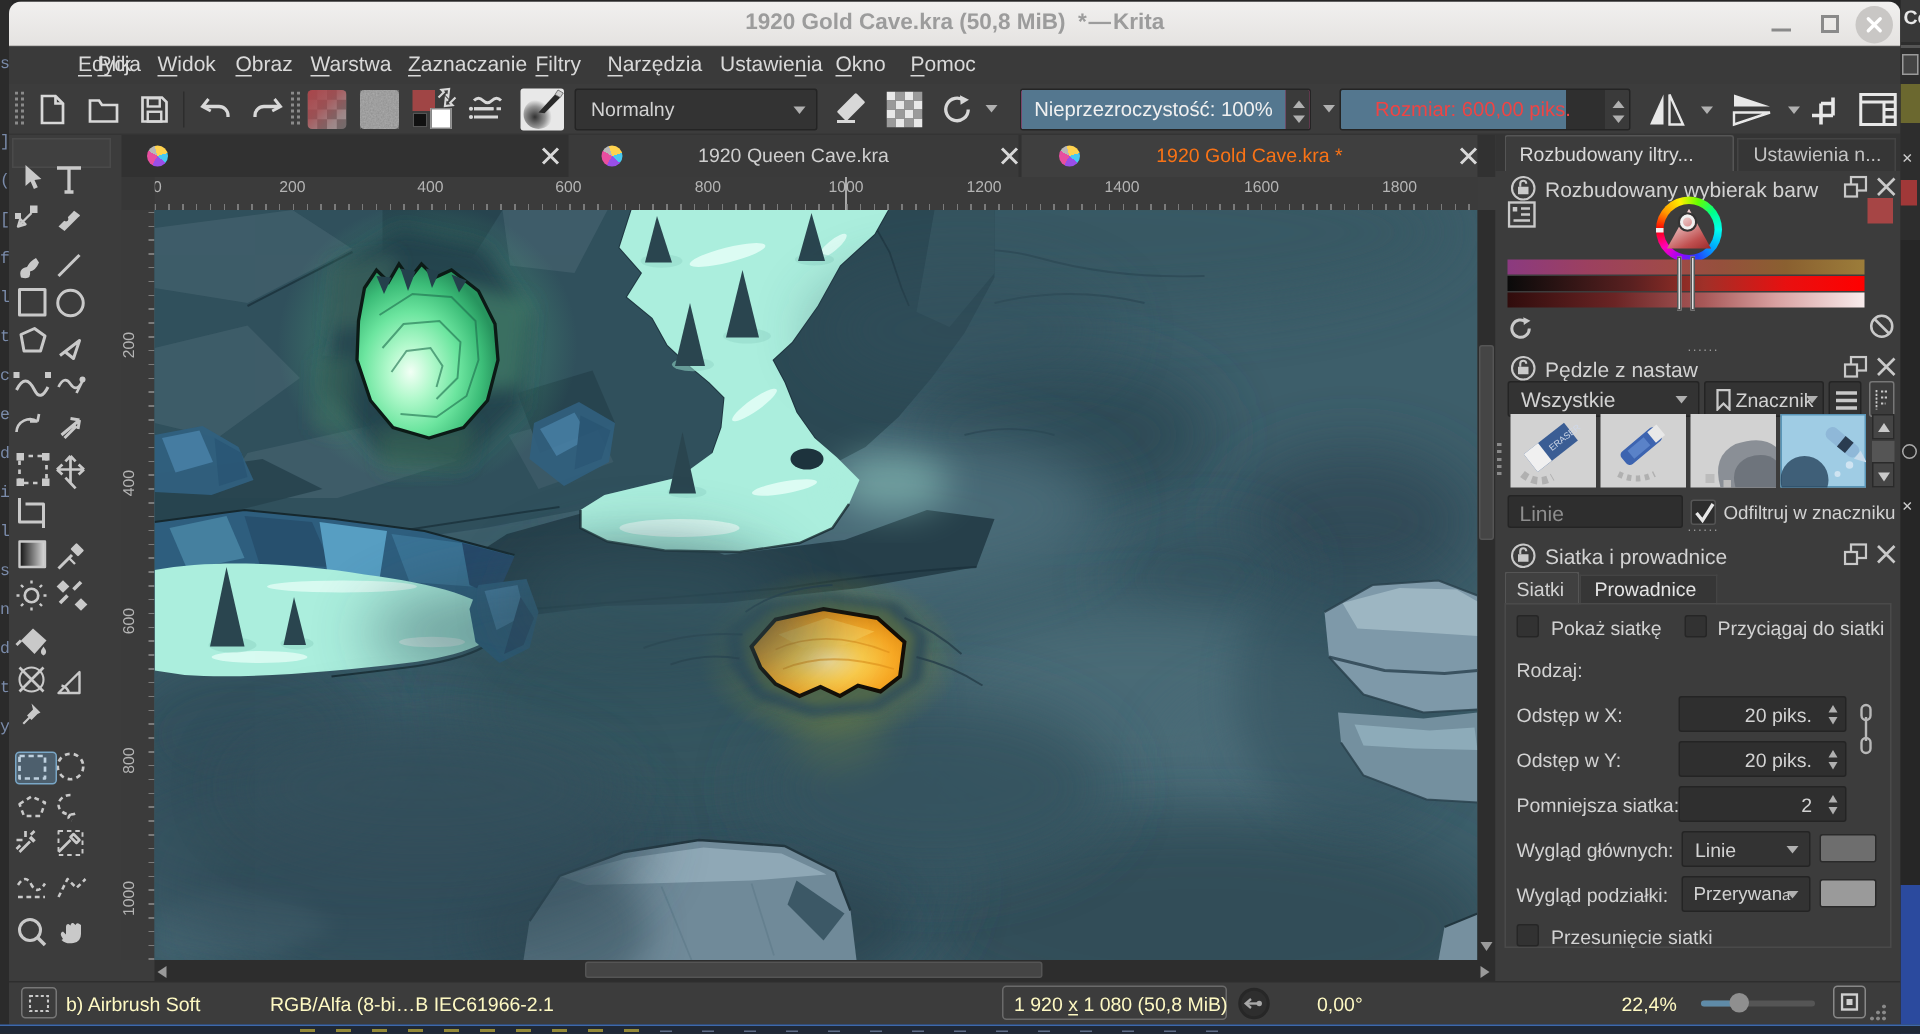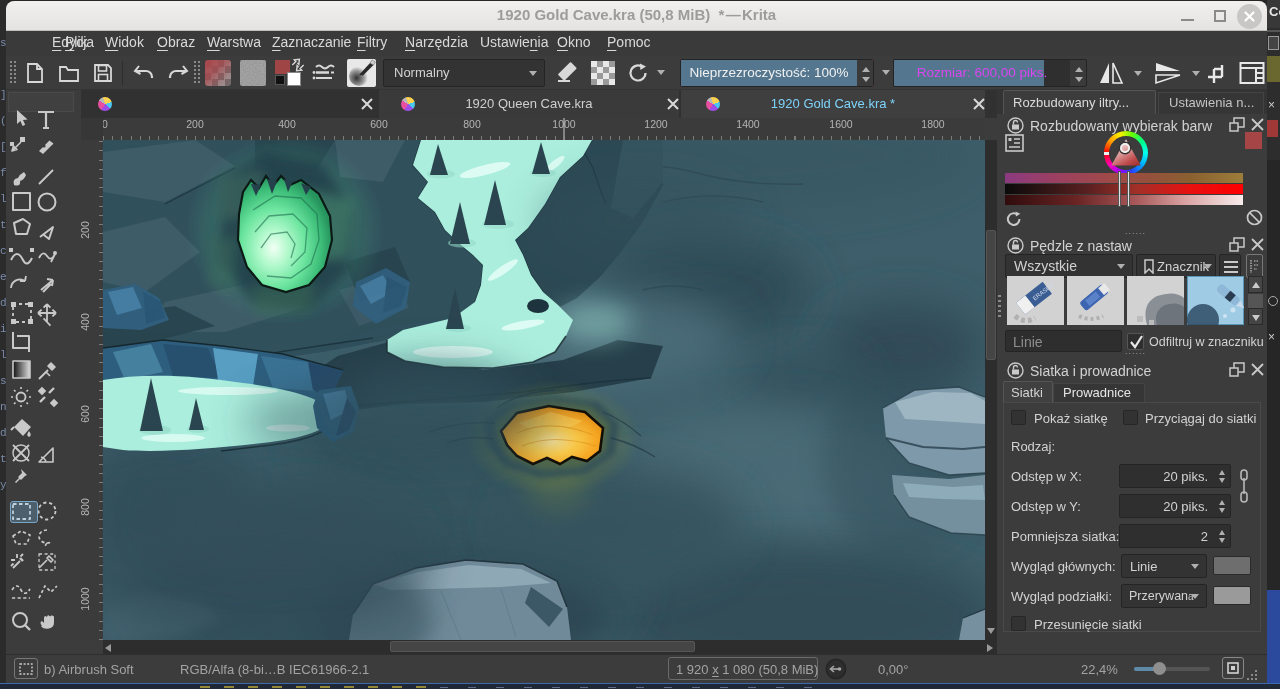--- a/index.html
+++ b/index.html
@@ -17,21 +17,21 @@
 .dtab { position:absolute; top:0; height:28px; background:#3a3a3a; }
 .dtab .tt { position:absolute; width:100%; text-align:center; top:6px; font-size:13px; color:#cfcfcf; }
 #hruler { position:absolute; left:103px; top:118px; width:882px; height:22px; background:#3b3b3b; }
 #vruler { position:absolute; left:81px; top:140px; width:22px; height:500px; background:#3b3b3b; }
 #rulercorner { position:absolute; left:81px; top:118px; width:22px; height:22px; background:#373737; }
 #canvas { position:absolute; left:103px; top:140px; width:882px; height:500px; background:#3e6272; overflow:hidden; }
 #vscroll { position:absolute; left:985px; top:140px; width:12px; height:500px; background:#2d2d2d; }
 #hscroll { position:absolute; left:103px; top:640px; width:894px; height:14px; background:#2d2d2d; }
 #docker { position:absolute; left:997px; top:90px; width:270px; height:564px; background:#3c3c3c; }
 #statusbar { position:absolute; left:6px; top:654px; width:1261px; height:29px; background:#3c3c3c; border-top:1px solid #2e2e2e; }
-.sbtext { position:absolute; top:7px; font-size:13px; color:#a3a3a3; }
+.sbtext { position:absolute; top:7px; font-size:13px; color:#fef9c3; }
 .ico { position:absolute; }
 .combo { position:absolute; background:#333333; border:1px solid #242424; border-radius:2px; color:#d2d2d2; font-size:13px; }
 .combo .ar { position:absolute; right:7px; top:50%; margin-top:-2px; border-left:4px solid transparent; border-right:4px solid transparent; border-top:5px solid #b0b0b0; }
 .chk { position:absolute; width:15px; height:15px; background:#323232; border:1px solid #262626; border-radius:2px; }
 .dlabel { position:absolute; font-size:13px; color:#d2d2d2; white-space:nowrap; }
 .spin { position:absolute; background:#2f2f2f; border:1px solid #242424; border-radius:2px; color:#d2d2d2; font-size:13px; text-align:right; }
 .spinar { position:absolute; width:0; height:0; }
 .wheel { position:absolute; top:7px; width:14px; height:14px; border-radius:50%;
   background:conic-gradient(from 210deg, #e84fa0 0 25%, #b8b8b8 25% 37%, #ffd34f 37% 62%, #49c8f0 62% 78%, #9a4fe8 78% 100%); }
 #hruler:after { content:""; position:absolute; left:0; bottom:0; width:100%; height:4px; opacity:0.75;
@@ -213,21 +213,21 @@
      <div class="abs" style="left:0;top:0;width:176px;height:28px;background:#54778f;"></div>
      <div class="abs" style="width:176px;text-align:center;top:5px;font-size:13.5px;color:#f0f0f0;">Nieprzezroczystość: 100%</div>
      <div class="abs" style="left:176px;top:0;width:18px;height:28px;background:#3a3a3a;"></div>
      <div class="abs" style="left:181px;top:7px;width:0;height:0;border-left:4px solid transparent;border-right:4px solid transparent;border-bottom:5px solid #b0b0b0;"></div>
      <div class="abs" style="left:181px;top:17px;width:0;height:0;border-left:4px solid transparent;border-right:4px solid transparent;border-top:5px solid #b0b0b0;"></div>
   </div>
   <div class="abs" style="left:876px;top:14px;width:0;height:0;border-left:4px solid transparent;border-right:4px solid transparent;border-top:5px solid #b0b0b0;"></div>
 
   <div class="abs" style="left:887px;top:3px;width:194px;height:28px;background:#2f2f2f;border:1px solid #242424;border-radius:2px;overflow:hidden;">
      <div class="abs" style="left:0;top:0;width:150px;height:28px;background:#54778f;"></div>
-     <div class="abs" style="width:176px;text-align:center;top:5px;font-size:13.5px;color:#d946ef;">Rozmiar: 600,00 piks.</div>
+     <div class="abs" style="width:176px;text-align:center;top:5px;font-size:13.5px;color:#ef4444;">Rozmiar: 600,00 piks.</div>
      <div class="abs" style="left:176px;top:0;width:18px;height:28px;background:#3a3a3a;"></div>
      <div class="abs" style="left:181px;top:7px;width:0;height:0;border-left:4px solid transparent;border-right:4px solid transparent;border-bottom:5px solid #b0b0b0;"></div>
      <div class="abs" style="left:181px;top:17px;width:0;height:0;border-left:4px solid transparent;border-right:4px solid transparent;border-top:5px solid #b0b0b0;"></div>
   </div>
 
   <svg class="ico" style="left:1092px;top:5px;" width="26" height="24" viewBox="0 0 26 24">
       <path d="M11 2 v20 L2 22 z" fill="#e8e8e8"></path>
       <path d="M15 2 v20 L24 22 z" fill="none" stroke="#e8e8e8" stroke-width="1.6"></path>
     </svg>
   <div class="abs" style="left:1128px;top:15px;width:0;height:0;border-left:4px solid transparent;border-right:4px solid transparent;border-top:5px solid #b0b0b0;"></div>
@@ -337,21 +337,21 @@
         </linearGradient>
       </defs>
  </svg>
  <div class="abs" style="left:4px;top:411px;width:28px;height:22px;border:1px solid #7aa7c7;border-radius:3px;background:rgba(110,160,200,0.35);"></div>
 </div>
 <div id="tabbar">
   <div class="dtab" style="left:298px;width:300px;">
       <div class="tt">1920 Queen Cave.kra</div>
     </div>
   <div class="dtab" style="left:600px;width:304px;background:#3f3f3f;">
-      <div class="tt" style="color:#7dd3fc;">1920 Gold Cave.kra *</div>
+      <div class="tt" style="color:#f97316;">1920 Gold Cave.kra *</div>
     </div>
   <div class="wheel" style="left:17px;"></div>
   <div class="wheel" style="left:320px;"></div>
   <div class="wheel" style="left:625px;"></div>
   <svg class="ico" style="left:279px;top:7px;" width="14" height="14">
       <path d="M2 2 L12 12 M12 2 L2 12" stroke="#d8d8d8" stroke-width="2"></path>
     </svg>
   <svg class="ico" style="left:585px;top:7px;" width="14" height="14">
       <path d="M2 2 L12 12 M12 2 L2 12" stroke="#d8d8d8" stroke-width="2"></path>
     </svg>

